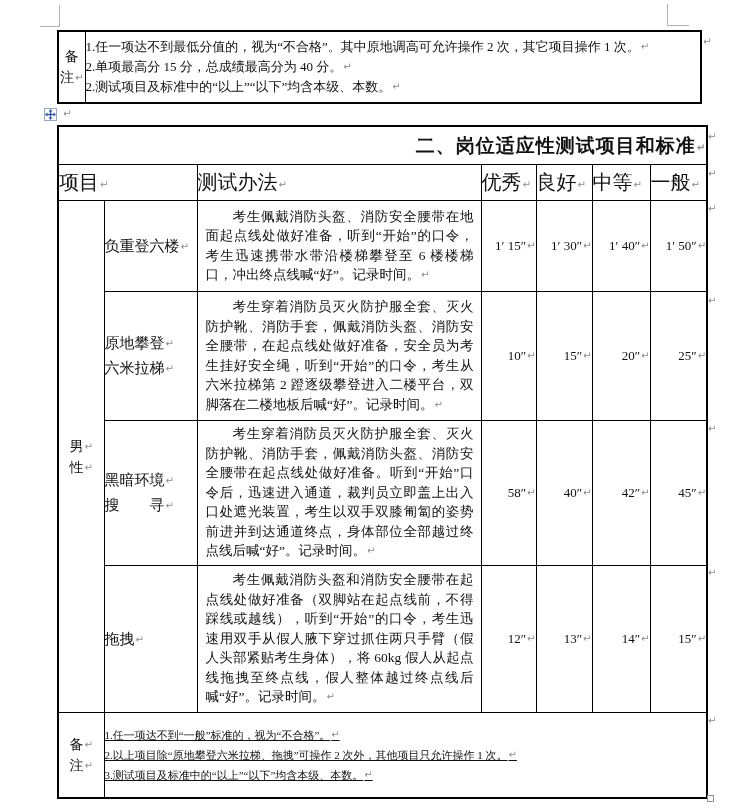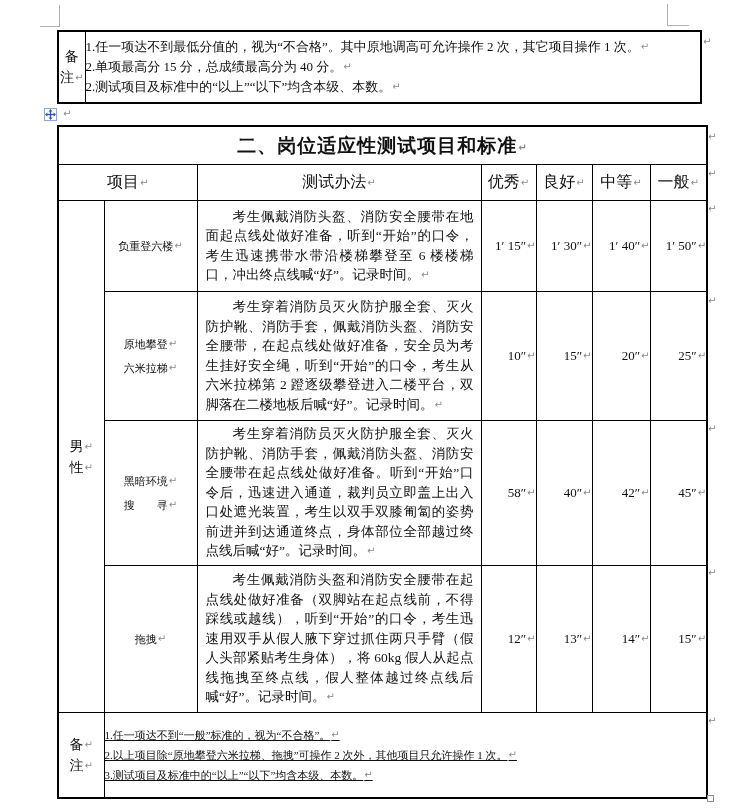--- a/index.html
+++ b/index.html
@@ -23,24 +23,24 @@
   
   .toptable-wrap{position:absolute;left:57px;top:30px;}
   .toptable{border-collapse:collapse;table-layout:fixed;width:643px;border:2px solid #000;}
   .toptable td{border:1px solid #000;vertical-align:middle;padding:0;}
   .vlabel{width:27px;text-align:center;font-size:14px;line-height:21px;}
   .topnotes{padding:3px 2px 3px 9px;font-size:13px;line-height:20px;margin-left:45px;}
   
   .maintable-wrap{position:absolute;left:57px;top:125px;}
   .maintable{border-collapse:collapse;table-layout:fixed;width:649px;border:2px solid #000;}
   .maintable td{border:1px solid #000;vertical-align:middle;padding:0;}
-  .title-cell{height:37px;text-align:center;font-weight:bold;font-size:19px;letter-spacing:1px;}
-  .hdr{height:35px;text-align:center;font-size:16px;}
+  .title-cell{height:37px;text-align:right;font-weight:bold;font-size:19px;letter-spacing:1px;}
+  .hdr{height:35px;font-size:20px;}
   .gender-cell{text-align:center;font-size:14px;line-height:21px;}
-  .name-cell{text-align:center;font-size:11px;line-height:24px;}
+  .name-cell{font-size:15px;line-height:24px;}
   .desc-cell{vertical-align:middle;}
   .desc-cell p{
     margin:0;padding:3px 7px 4px 8px;
     font-size:13.5px;line-height:19.5px;
     text-indent:2em;text-align:justify;text-align-last:left;
   }
   .val-cell{text-align:right;font-size:13px;white-space:nowrap;}
   .remark-label{text-align:center;font-size:14px;line-height:21px;}
   .remark-notes{padding:4px 4px 4px 20px;font-size:11px;line-height:20px;text-decoration:underline;}
   .note-line{white-space:nowrap;}

